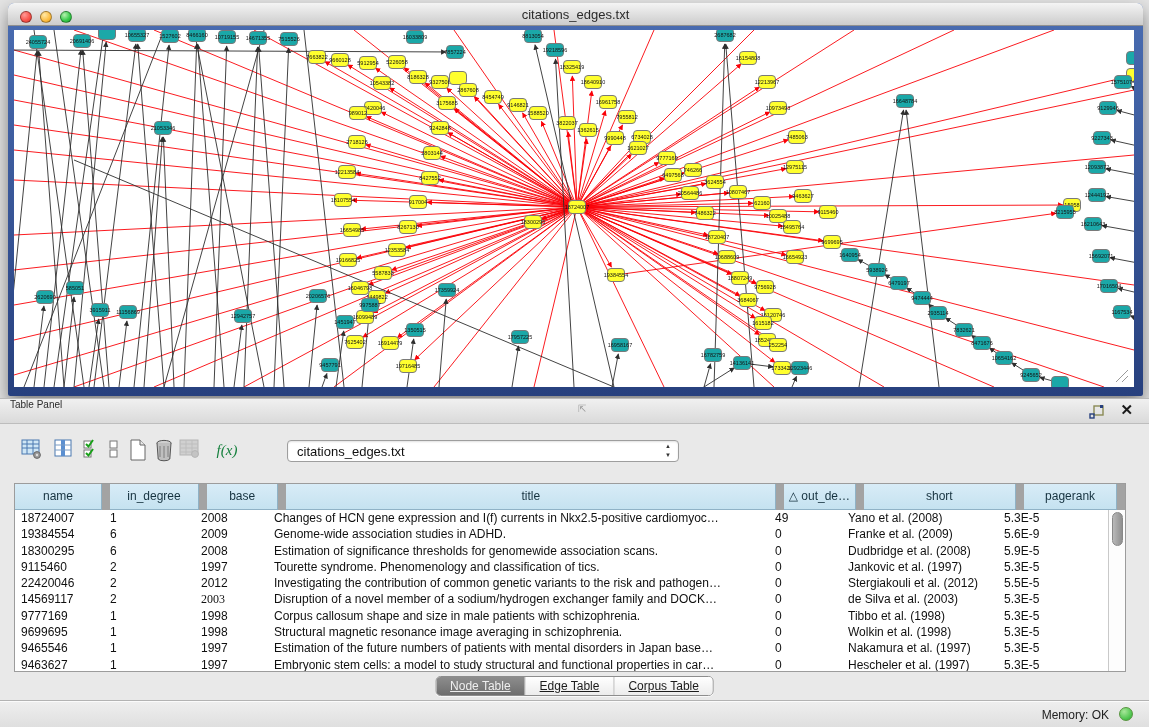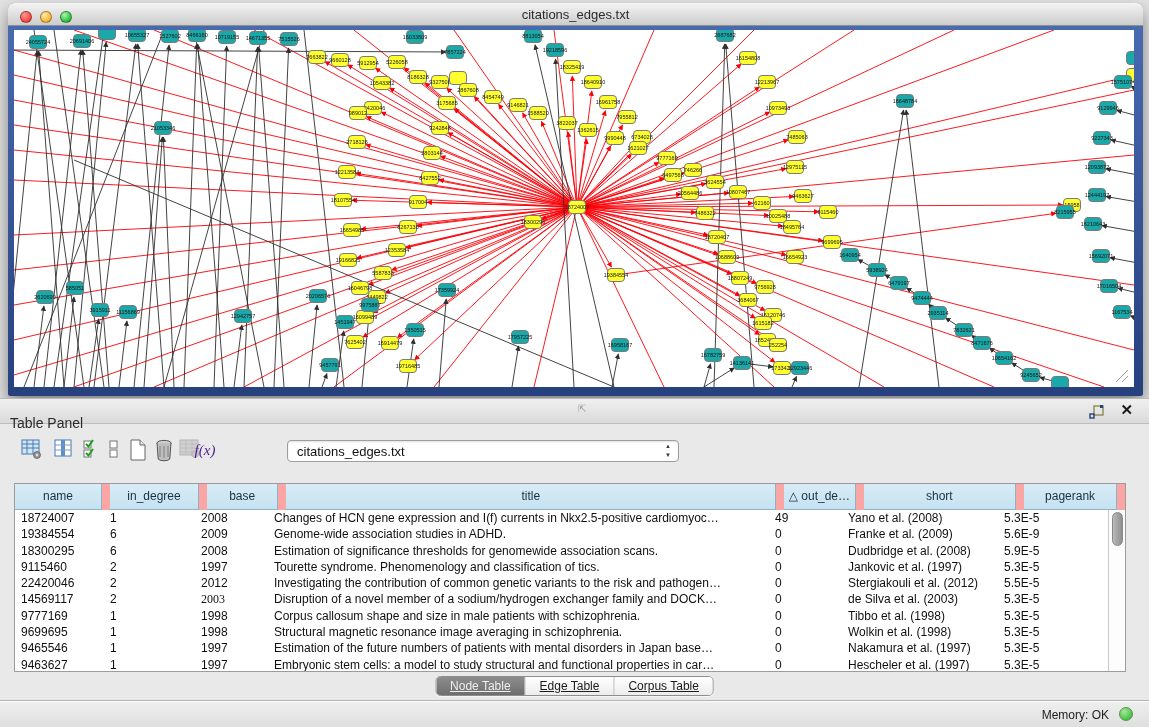--- a/index.html
+++ b/index.html
@@ -19,35 +19,35 @@
   .light { width:12px; height:12px; border-radius:50%; border:1px solid rgba(0,0,0,.35); }
   .light.red   { background:radial-gradient(circle at 35% 30%, #ff9a96, #f95148 60%, #d63b33); }
   .light.yellow{ background:radial-gradient(circle at 35% 30%, #ffe9a8, #fdbc40 60%, #dd9c1f); }
   .light.green { background:radial-gradient(circle at 35% 30%, #b6f2b0, #35c948 60%, #1ea336); }
   .net-canvas { position:absolute; left:6px; top:27px; width:1120px; height:357px; background:#ffffff; overflow:hidden; }
 
   
   .table-panel { position:absolute; left:0; top:398px; width:1149px; height:302px; background:#e9e9e9; }
   .tp-header { position:absolute; left:0; top:0; width:100%; height:26px;
     background:linear-gradient(180deg,#f0f0f0,#dadada); border-top:1px solid #b9b9b9; border-bottom:1px solid #bdbdbd; }
-  .tp-title { position:absolute; left:10px; top:16px; font-size:14px; color:#2b2b2b; }
+  .tp-title { position:absolute; left:10px; top:0; font-size:10px; color:#2b2b2b; }
   .tp-grip { position:absolute; left:578px; top:4px; width:12px; height:12px; color:#9a9a9a; font-size:10px; }
   .tp-float { position:absolute; right:44px; top:5px; width:16px; height:16px; cursor:pointer; }
   .tp-close { position:absolute; right:16px; top:2px; font-size:15px; font-weight:bold; color:#1a1a1a; cursor:pointer; }
 
   .toolbar { position:absolute; left:0; top:34px; width:100%; height:36px; }
   .tbtn { position:absolute; top:6px; width:24px; height:24px; background:transparent; border:none; cursor:pointer; }
   .combo { position:absolute; left:287px; top:8px; width:392px; height:22px; background:#ffffff;
     border:1px solid #9e9e9e; border-radius:4px; box-shadow:inset 0 1px 2px rgba(0,0,0,.12); }
   .combo-text { position:absolute; left:9px; top:3px; font-size:13px; color:#111; }
   .combo-spin { position:absolute; right:7px; top:1px; font-size:6px; line-height:9px; color:#333; text-align:center; }
 
   .dtable { position:absolute; left:14px; top:85px; width:1112px; height:189px; background:#ffffff;
     border:1px solid #9c9c9c; }
-  .dt-header { display:flex; height:26px; background:#fca5a5;gap:8px; }
+  .dt-header { display:flex; height:26px; background:#a3a3a3;gap:8px; }
   .dt-h { height:100%; background:linear-gradient(180deg,#d8ecf7,#c5e2f0); border-right:1px solid #8fb2c6;
     border-bottom:1px solid #8fb2c6; font-size:12px; color:#16323f; text-align:center; line-height:25px;
     overflow:hidden; white-space:nowrap; cursor:pointer; }
   .dt-filler { flex:1; background:#e6e6e6; border-bottom:1px solid #adadad; }
   .dt-body { position:absolute; left:0; top:26px; right:17px; bottom:0; overflow:hidden; background:#fff; }
   .dt-row { display:flex; height:16.3px; cursor:pointer; }
   .dt-c { font-size:12px; color:#101010; line-height:16px; padding-left:6px; overflow:hidden; white-space:nowrap; }
   .vscroll { position:absolute; right:0; top:26px; bottom:0; width:17px; background:#fdfdfd; border-left:1px solid #c9c9c9; }
   .vthumb { position:absolute; left:2.5px; top:2px; width:11px; height:34px; border-radius:6px;
     background:linear-gradient(90deg,#b9b9b9,#8f8f8f); border:1px solid #888; cursor:pointer; }
@@ -589,21 +589,21 @@
         <path d="M7 8 v11 M11 8 v12 M15 8 v11" stroke="#7e7e7e" fill="none"></path>
       </svg>
     </button>
     <button class="tbtn" style="left:178px">
       <svg width="22" height="22" viewBox="0 0 22 22" opacity="0.55">
         <rect x="1" y="2" width="18" height="15" fill="#bdbdbd" stroke="#8a8a8a"></rect>
         <path d="M1 6 h18 M1 10 h18 M1 14 h18 M7 2 v15 M13 2 v15" stroke="#9b9b9b" fill="none"></path>
         <circle cx="16" cy="16" r="3.4" fill="#a7a7a7" stroke="#8a8a8a"></circle>
       </svg>
     </button>
-    <button class="tbtn" style="left:190px; width:30px; font-size:15px; font-style:italic; font-family:'Liberation Serif',serif; color:#4c1d95;">
+    <button class="tbtn" style="left:212px; width:30px; font-size:15px; font-style:italic; font-family:'Liberation Serif',serif; color:#15803d;">
       <span>f(x)</span>
     </button>
     <div class="combo">
       <span class="combo-text">citations_edges.txt</span>
       <span class="combo-spin">▲<br>▼</span>
     </div>
   </div>
 
   <div class="dtable">
     <div class="dt-header" id="dt-header">

